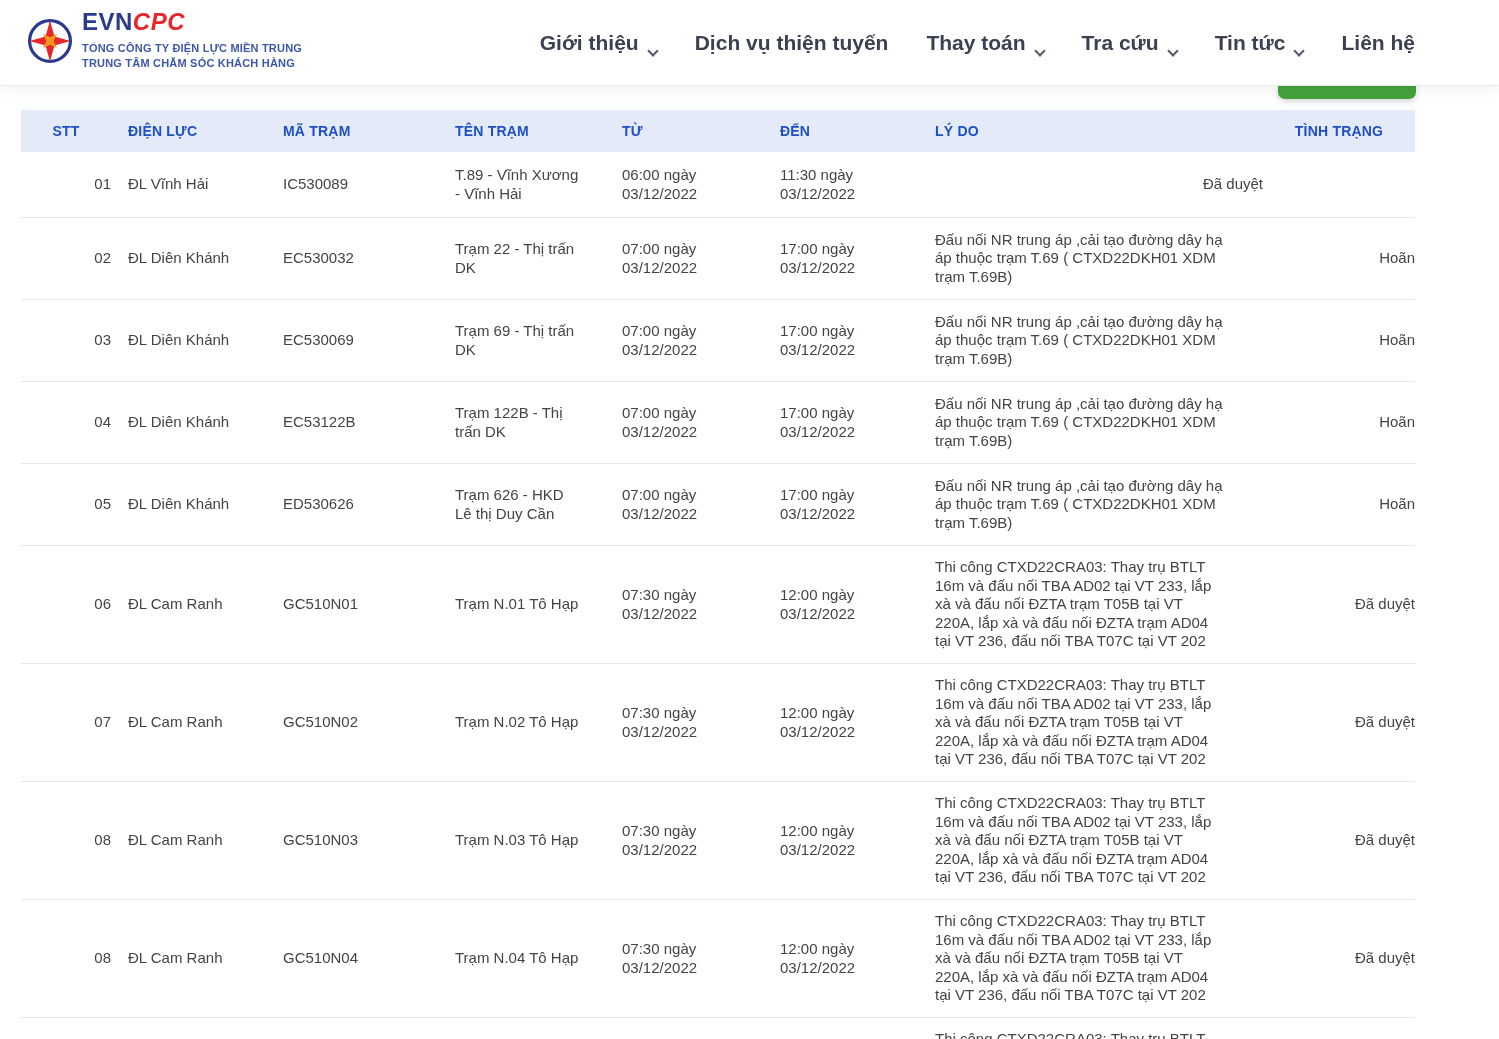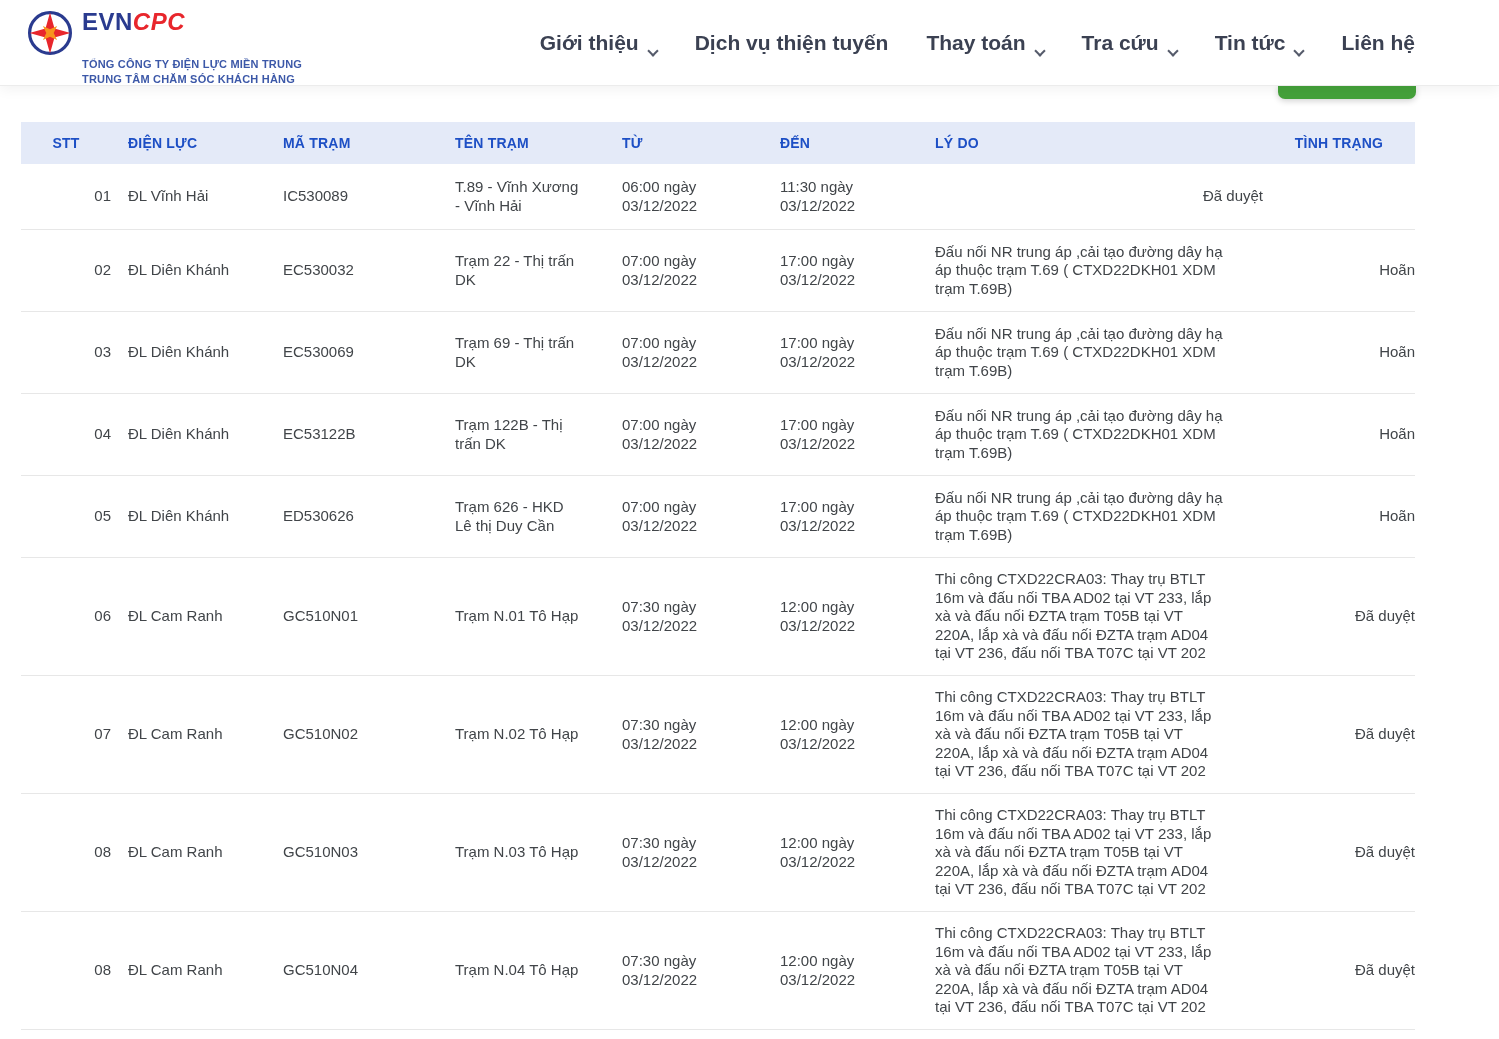--- a/index.html
+++ b/index.html
@@ -16,26 +16,26 @@
   body{
     width:1499px;height:1039px;overflow:hidden;position:relative;
     background:#fff;font-family:"Liberation Sans",sans-serif;
   }
 
   
   .topbar{
     position:absolute;top:0;left:0;width:1499px;height:85px;background:#fff;z-index:5;
     box-shadow:0 1px 0 #ececec,0 5px 12px rgba(0,0,0,.05);
   }
-  .brand{position:absolute;left:27px;top:7px;display:flex;align-items:flex-start;cursor:pointer;}
+  .brand{position:absolute;left:27px;top:7px;display:flex;align-items:center;cursor:pointer;}
   .brand-logo{width:46px;height:46px;margin-top:3px;}
   .brand-text{margin-left:9px;}
   .brand-name{font-size:24px;font-weight:bold;color:var(--navy);letter-spacing:.5px;line-height:30px;}
   .brand-name .cpc{color:var(--red);font-style:italic;}
-  .brand-sub{font-size:11px;font-weight:bold;color:#3c58a8;line-height:15px;margin-top:20px;letter-spacing:.2px;}
+  .brand-sub{font-size:11px;font-weight:bold;color:#3c58a8;line-height:15px;margin-top:4px;letter-spacing:.2px;}
 
   .main-nav{
     position:absolute;right:84px;top:0;height:85px;
     display:flex;align-items:center;gap:38px;z-index:6;
   }
   .nav-item{display:flex;align-items:flex-end;font-size:21px;font-weight:bold;color:var(--nav-text);cursor:pointer;white-space:nowrap;}
   .caret{
     width:8px;height:8px;border-right:2px solid #555b6b;border-bottom:2px solid #555b6b;
     transform:rotate(45deg);margin-left:10px;margin-top:-5px;display:inline-block;
   }
@@ -46,21 +46,21 @@
     background:var(--green);border-radius:0 0 7px 7px;z-index:4;
     box-shadow:0 2px 6px rgba(0,0,0,.18);cursor:pointer;border:none;
   }
 
   
   .outage-table{position:absolute;left:21px;top:110px;width:1394px;}
   .thead,.tr{
     display:grid;
     grid-template-columns:90px 155px 172px 167px 158px 155px 345px 1fr;
   }
-  .thead{background:var(--thead-bg);height:42px;align-items:center;margin-top:12px;}
+  .thead{background:var(--thead-bg);height:42px;align-items:center;}
   .th{
     font-size:14px;font-weight:bold;color:var(--blue);
     padding-left:17px;letter-spacing:.2px;white-space:nowrap;
   }
   .th.c0,.th.c7{text-align:center;padding-left:0;}
   .tr{align-items:center;border-bottom:1px solid #e7e7e7;background:#fff;}
   .td{
     font-size:15px;color:var(--body-text);line-height:18.5px;
     padding-left:17px;white-space:pre-line;
   }

